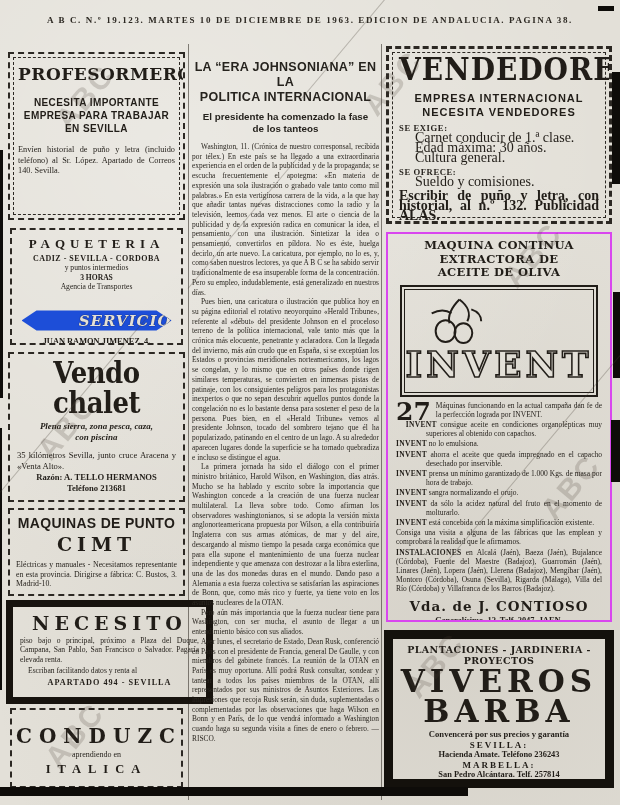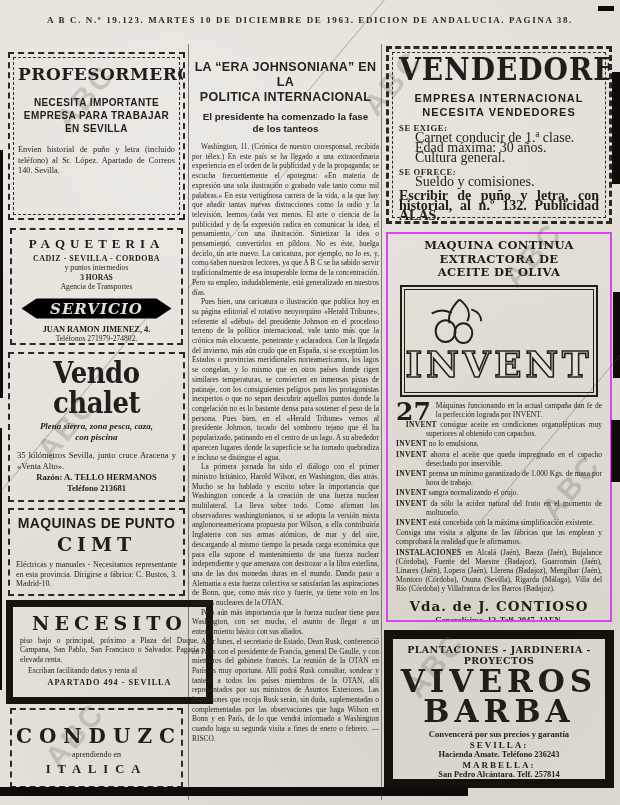--- a/index.html
+++ b/index.html
@@ -22,23 +22,23 @@
   .disp{font-family:"DejaVu Serif",serif;font-weight:900;}
   
   #ad-profesor{left:8px;top:52px;width:177px;height:168px;padding:10px 8px;outline:1px dashed #2c2823;outline-offset:-6px;}
   .prof-title{display:flex;justify-content:space-between;font-size:17px;line-height:20px;letter-spacing:.5px;}
   .prof-need{font-family:"Liberation Sans",sans-serif;font-weight:bold;font-size:10px;line-height:13px;margin-top:12px;letter-spacing:.4px;}
   .prof-body{font-size:8.3px;line-height:10.5px;text-align:justify;margin-top:10px;}
   #ad-paqueteria{left:10px;top:228px;width:173px;height:117px;padding:6px 4px;text-align:center;}
   .paq-title{font-size:13px;font-weight:bold;letter-spacing:5px;}
   .paq-route{font-size:8px;font-weight:bold;letter-spacing:.5px;margin-top:2px;}
   .paq-s{font-size:7.6px;line-height:9.5px;}
-  .servicio{position:relative;width:150px;height:26px;margin:4px auto 3px;
-     background:#000000;clip-path:polygon(0 50%,10% 12%,90% 12%,100% 50%,90% 88%,10% 88%);
-     display:flex;align-items:center;justify-content:center;}
+  .servicio{position:relative;width:150px;height:26px;margin:16px auto 3px;
+     background:#1d4ed8;clip-path:polygon(0 50%,10% 12%,90% 12%,100% 50%,90% 88%,10% 88%);
+     display:flex;align-items:center;justify-content:flex-end;}
   .servicio span{color:#e3e0d8;font-style:italic;font-weight:900;font-size:15px;letter-spacing:1px;
      font-family:"DejaVu Serif",serif;text-shadow:0 0 1px #000;}
   .paq-addr{font-size:8.4px;font-weight:bold;}
   #ad-chalet{left:8px;top:352px;width:177px;height:150px;padding:8px 7px;}
   .cha-title{font-size:26px;line-height:26px;text-align:center;letter-spacing:-.5px;transform:scaleY(1.15);}
   .cha-it{font-style:italic;font-size:9px;line-height:11px;text-align:center;margin-top:7px;font-weight:bold;}
   .cha-body{font-size:8.6px;line-height:11px;text-align:justify;margin-top:7px;}
   .cha-c{font-size:8.6px;line-height:11px;text-align:center;font-weight:bold;}
   #ad-cimt{left:8px;top:508px;width:177px;height:88px;padding:5px 6px;border:2px dashed #2c2823;text-align:center;}
   .cimt-t{font-family:"Liberation Sans",sans-serif;font-weight:bold;font-size:14px;letter-spacing:.3px;}

